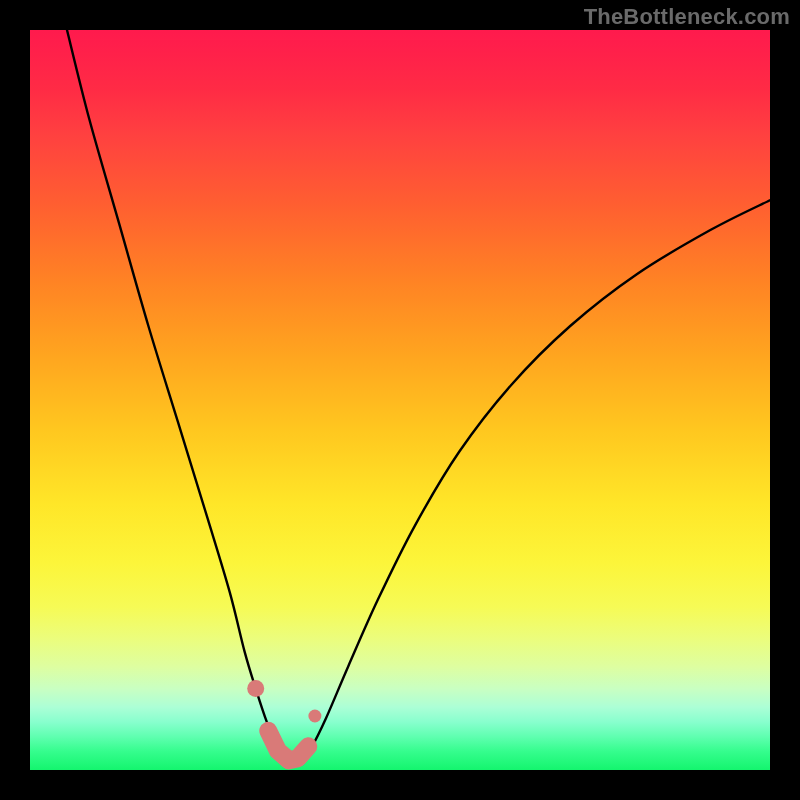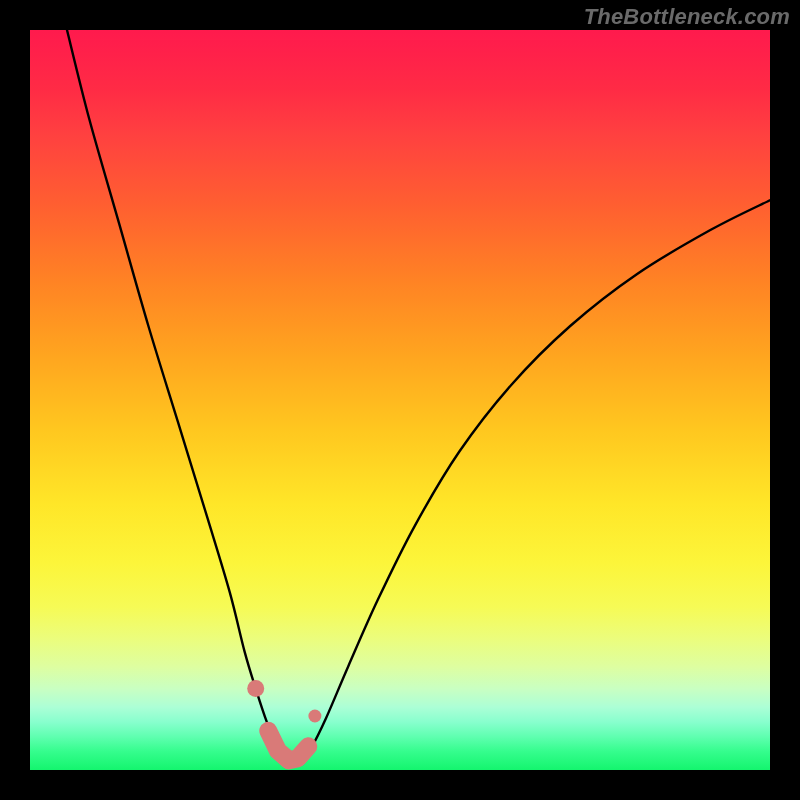--- a/index.html
+++ b/index.html
@@ -47,21 +47,20 @@
   }
   .watermark {
     position: absolute;
     top: 4px;
     right: 10px;
     color: #6a6a6a;
     font-size: 22px;
     font-weight: 600;
     letter-spacing: 0.2px;
     user-select: none;
-    font-style: italic;
   }
   svg.curve {
     position: absolute;
     left: 0;
     top: 0;
     width: 740px;
     height: 740px;
   }
 </style>
 </head>

